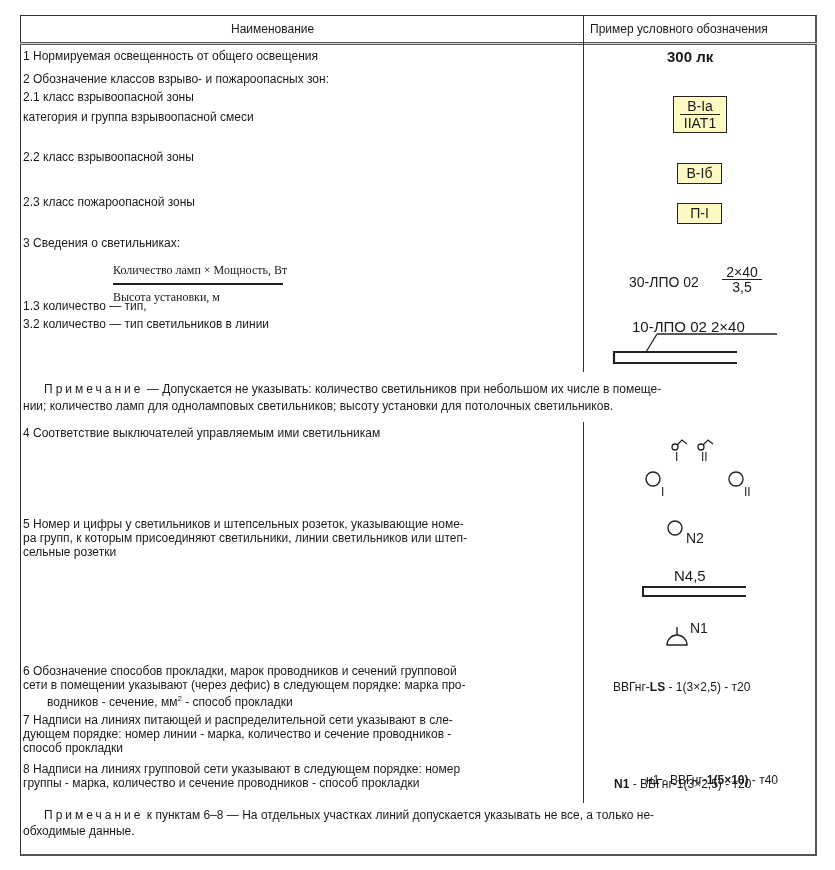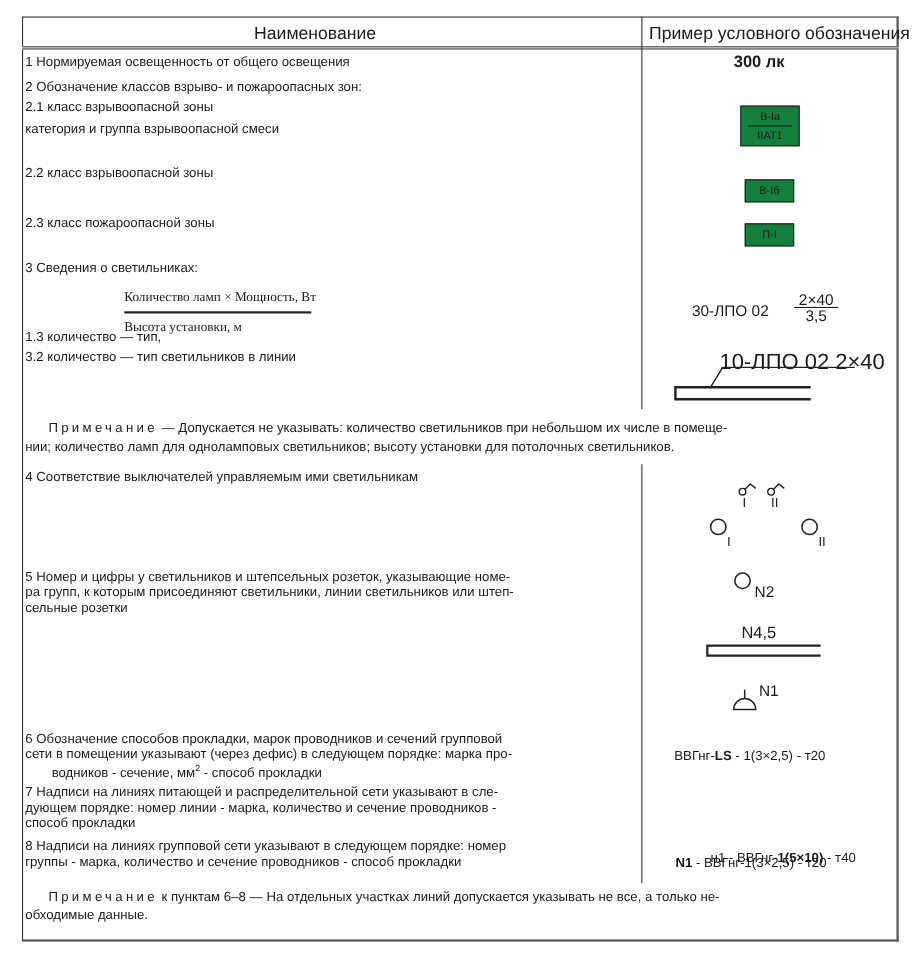--- a/index.html
+++ b/index.html
@@ -4,24 +4,24 @@
 <style>
   html, body { margin: 0; padding: 0; background: #ffffff; }
   body { width: 835px; height: 870px; position: relative; overflow: hidden;
          font-family: "Liberation Sans", sans-serif; color: #1a1a1a; font-size: 12px; }
   .abs { position: absolute; white-space: nowrap; }
   .frame { position: absolute; left: 20px; top: 15px; width: 797px; height: 841px;
            border: 1px solid #333; border-right: 2px solid #555; border-bottom: 2px solid #555; box-sizing: border-box; }
   .hdr-line { position: absolute; left: 20px; width: 797px; height: 3px; top: 42px;
               border-top: 1px solid #555; border-bottom: 1px solid #555; box-sizing: border-box; background: #d8d8d8; }
   .vdiv { position: absolute; left: 583px; width: 1px; background: #333; }
-  .hdr { top: 22px; font-size: 16px; }
+  .hdr { top: 22px; font-size: 12px; }
   .t { font-size: 12px; line-height: 14px; }
   .boxed { position: absolute; border: 1.5px solid #222; box-sizing: border-box; text-align: center;
-           font-size: 10px; line-height: 15px; background: #15803d; }
+           font-size: 14px; line-height: 15px; background: #fef9c3; }
   .serif { font-family: "Liberation Serif", serif; font-size: 12px; }
   .sym { font-size: 14px; text-align: right; }
   .spaced { letter-spacing: 3px; }
   .b { font-weight: bold; }
 </style>
 </head>
 <body>
 
 <div class="frame"></div>
 <div class="hdr-line"></div>
@@ -54,21 +54,21 @@
 <div class="abs serif" style="left:113px;top:290px;width:170px;text-align:left;">Высота установки, м</div>
 <div class="abs t" style="left:23px;top:299px;">1.3 количество — тип,</div>
 <div class="abs t" style="left:23px;top:317px;">3.2 количество — тип светильников в линии</div>
 
 <div class="abs sym" style="left:629px;top:274px;">30-ЛПО 02</div>
 <div class="abs sym" style="left:722px;top:265px;width:40px;text-align:center;line-height:14px;">
   <div style="border-bottom:1px solid #222;">2×40</div>
   <div>3,5</div>
 </div>
 
-<div class="abs sym" style="left:654px;top:318px;font-size:20px;">10-ЛПО 02 2×40</div>
+<div class="abs sym" style="left:632px;top:318px;font-size:15px;">10-ЛПО 02 2×40</div>
 <svg class="abs" style="left:600px;top:332px;" width="180" height="42">
   <line x1="57" y1="2" x2="177" y2="2" stroke="#222" stroke-width="1.3"></line>
   <line x1="57" y1="2" x2="46" y2="20" stroke="#222" stroke-width="1.3"></line>
   <path d="M 137 20 L 14 20 L 14 31 L 137 31" fill="none" stroke="#222" stroke-width="2.2"></path>
 </svg>
 
 <div class="abs t" style="left:44px;top:382px;"><span class="spaced">Примечание</span><span> — Допускается не указывать: количество светильников при небольшом их числе в помеще-</span></div>
 <div class="abs t" style="left:23px;top:399px;">нии; количество ламп для одноламповых светильников; высоту установки для потолочных светильников.</div>
 
 <div class="abs t" style="left:23px;top:426px;">4 Соответствие выключателей управляемым ими светильникам</div>

